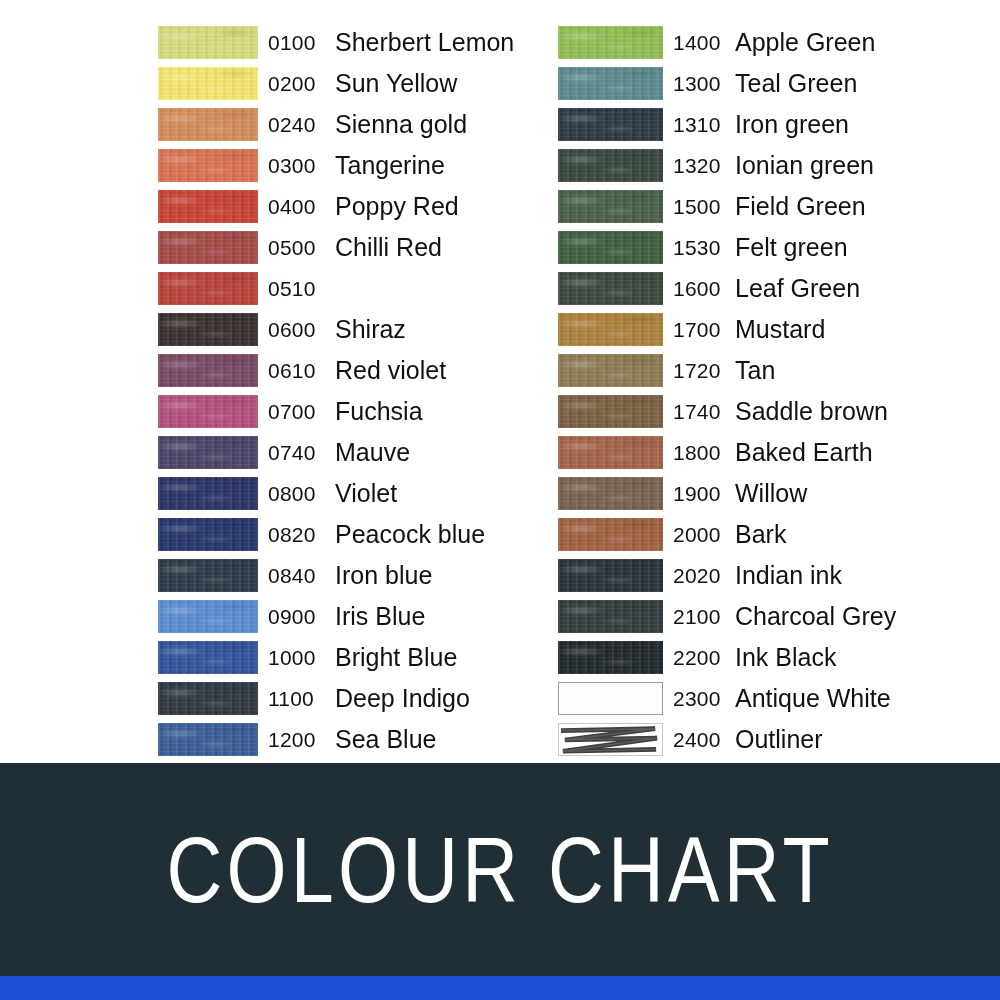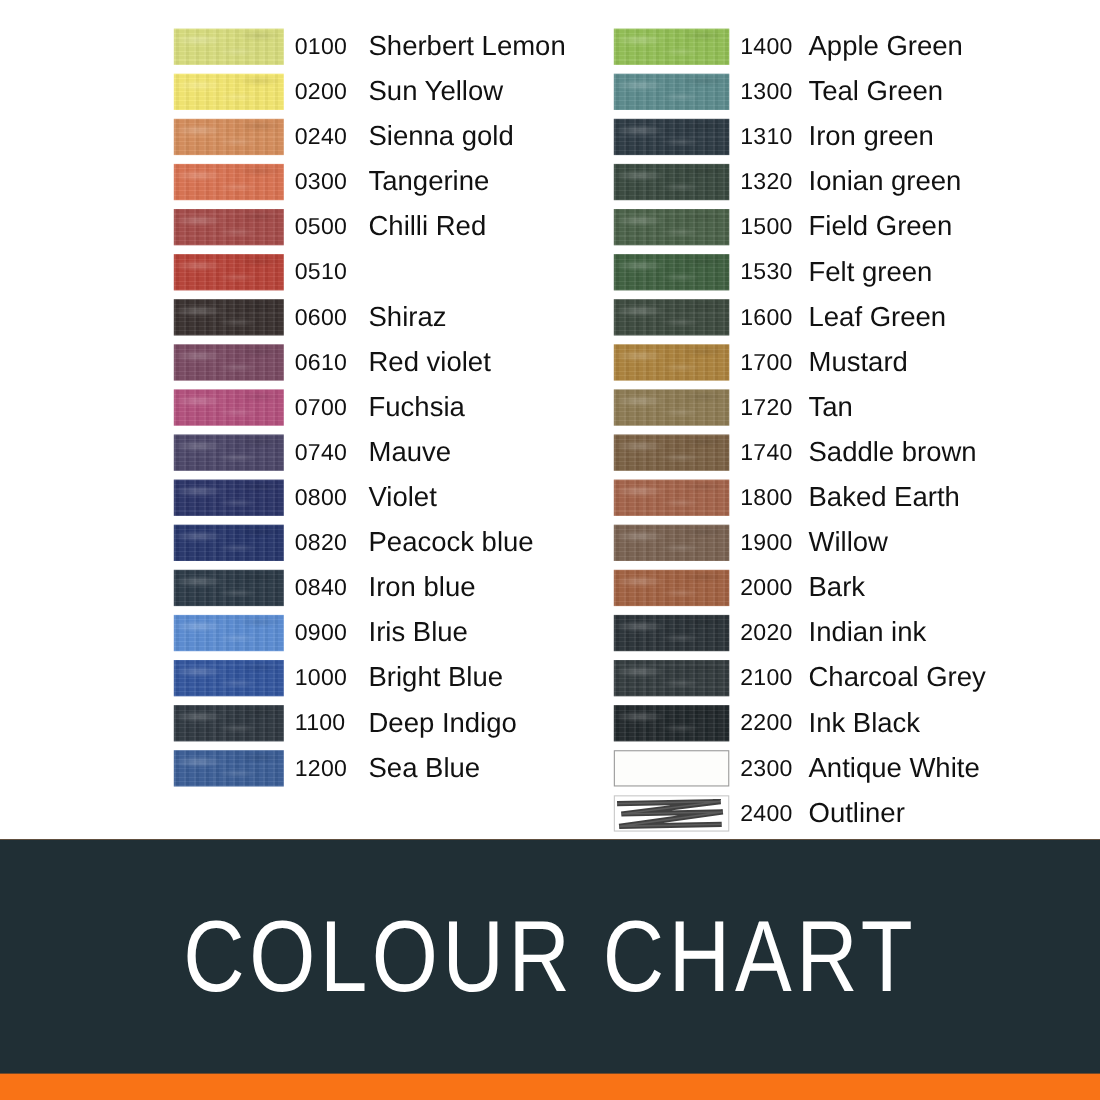--- a/index.html
+++ b/index.html
@@ -110,21 +110,21 @@
     font-weight: 400;
     letter-spacing: 5px;
     transform: scaleX(.84);
     white-space: nowrap;
     line-height: 1;
   }
 </style>
 </head>
 <body>
 
-<div id="page" style="background: #f97316;">
+<div id="page" style="background: #1d4ed8;">
 
   <div class="chart-area">
 
     <div class="column left" id="col-left">
         <div class="swatch-row">
           <div class="swatch" style="background: rgb(217, 222, 126);">
             <div class="tex a"></div>
             <div class="tex b"></div>
           </div>
           <div class="code">0100</div>
@@ -146,20 +146,28 @@
           <div class="code">0240</div>
           <div class="name">Sienna gold</div>
         </div>
         <div class="swatch-row">
           <div class="swatch" style="background: rgb(219, 115, 82);">
             <div class="tex a"></div>
             <div class="tex b"></div>
           </div>
           <div class="code">0300</div>
           <div class="name">Tangerine</div>
+        </div>
+        <div class="swatch-row">
+          <div class="swatch" style="background: rgb(202, 68, 54);">
+            <div class="tex a"></div>
+            <div class="tex b"></div>
+          </div>
+          <div class="code">0400</div>
+          <div class="name">Poppy Red</div>
         </div>
         <div class="swatch-row">
           <div class="swatch" style="background: rgb(165, 75, 73);">
             <div class="tex a"></div>
             <div class="tex b"></div>
           </div>
           <div class="code">0500</div>
           <div class="name">Chilli Red</div>
         </div>
         <div class="swatch-row">

